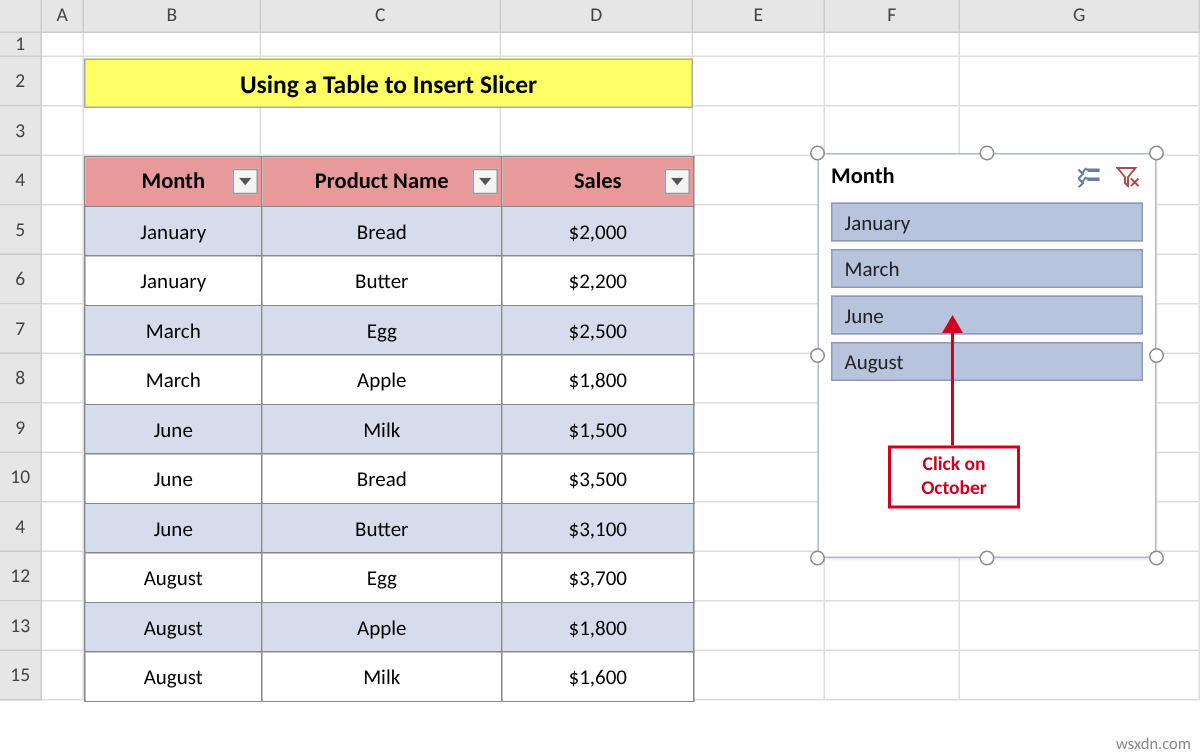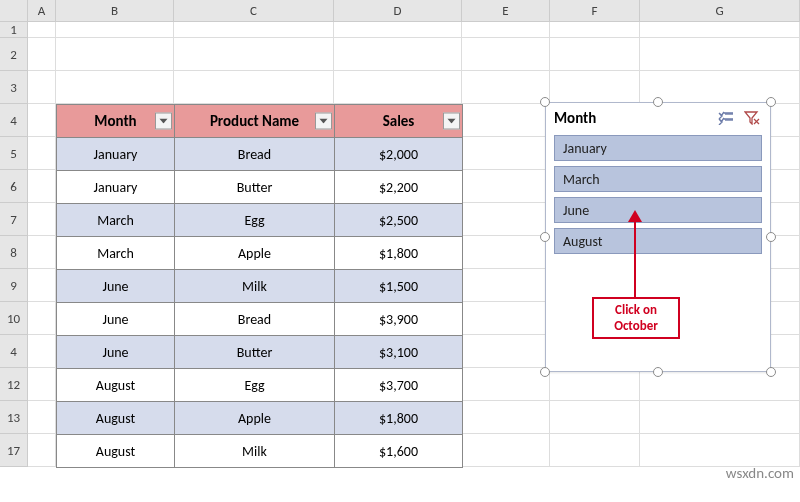--- a/index.html
+++ b/index.html
@@ -58,21 +58,21 @@
     .slicer-actions { display: flex; gap: 6px; }
     .slicer-icon { width: 20px; height: 18px; display: flex; align-items: center; justify-content: center; color: #6a7aa8; }
     .slicer-list { padding: 2px 8px; }
     .slicer-item { height: 26px; line-height: 26px; background: #b8c4dd; border: 1px solid #8a99bc; margin-bottom: 5px; padding: 0 8px; font-size: 14px; color: #222; }
     
     
     .callout-box { position: absolute; top: 297px; left: 592px; width: 88px; height: 42px; background: #fff; border: 2px solid #d00020; color: #d00020; font-weight: bold; font-size: 13px; text-align: center; display: flex; align-items: center; justify-content: center; line-height: 1.2; }
     .arrow-line { position: absolute; top: 216px; left: 634px; width: 2px; height: 82px; background: #d00020; }
     .arrow-head { position: absolute; top: 210px; left: 628px; width: 0; height: 0; border-left: 7px solid transparent; border-right: 7px solid transparent; border-bottom: 12px solid #d00020; }
     
-    .watermark { position: absolute; right: 6px; bottom: 20px; font-size: 15px; color: #888; }
+    .watermark { position: absolute; right: 6px; bottom: 0; font-size: 11px; color: #888; }
   </style>
 </head>
 <body>
 
 <div class="grid">
 
   <div class="col-headers">
     <div class="col-header c-a"></div>
     <div class="col-header" style="width:28px">A</div>
     <div class="col-header c-b">B</div>
@@ -90,21 +90,21 @@
     <div class="row-header">4</div>
     <div class="row-header">5</div>
     <div class="row-header">6</div>
     <div class="row-header">7</div>
     <div class="row-header">8</div>
     <div class="row-header">9</div>
     <div class="row-header">10</div>
     <div class="row-header">4</div>
     <div class="row-header">12</div>
     <div class="row-header">13</div>
-    <div class="row-header">17</div>
+    <div class="row-header">15</div>
   </div>
 
   <div class="cells">
     <div class="cell-row small">
         <div class="cell" style="width:28px"></div>
         <div class="cell c-b"></div>
         <div class="cell c-c"></div>
         <div class="cell c-d"></div>
         <div class="cell c-e"></div>
         <div class="cell c-f"></div>
@@ -222,20 +222,21 @@
         <div class="cell" style="width:28px"></div>
         <div class="cell c-b"></div>
         <div class="cell c-c"></div>
         <div class="cell c-d"></div>
         <div class="cell c-e"></div>
         <div class="cell c-f"></div>
         <div class="cell c-g"></div>
       </div>
   </div>
 
+  <div class="title-banner">Using a Table to Insert Slicer</div>
 
   <table class="data-table">
     <thead>
       <tr>
         <th class="col-month">
           <span>Month</span>
           <span class="filter-btn">
             <svg viewBox="0 0 10 6">
                 <polygon points="0,0 10,0 5,6" fill="#555"></polygon>
               </svg>
@@ -281,21 +282,21 @@
           <td>$1,800</td>
         </tr>
         <tr class="banded">
           <td>June</td>
           <td>Milk</td>
           <td>$1,500</td>
         </tr>
         <tr class="plain">
           <td>June</td>
           <td>Bread</td>
-          <td>$3,900</td>
+          <td>$3,500</td>
         </tr>
         <tr class="banded">
           <td>June</td>
           <td>Butter</td>
           <td>$3,100</td>
         </tr>
         <tr class="plain">
           <td>August</td>
           <td>Egg</td>
           <td>$3,700</td>

